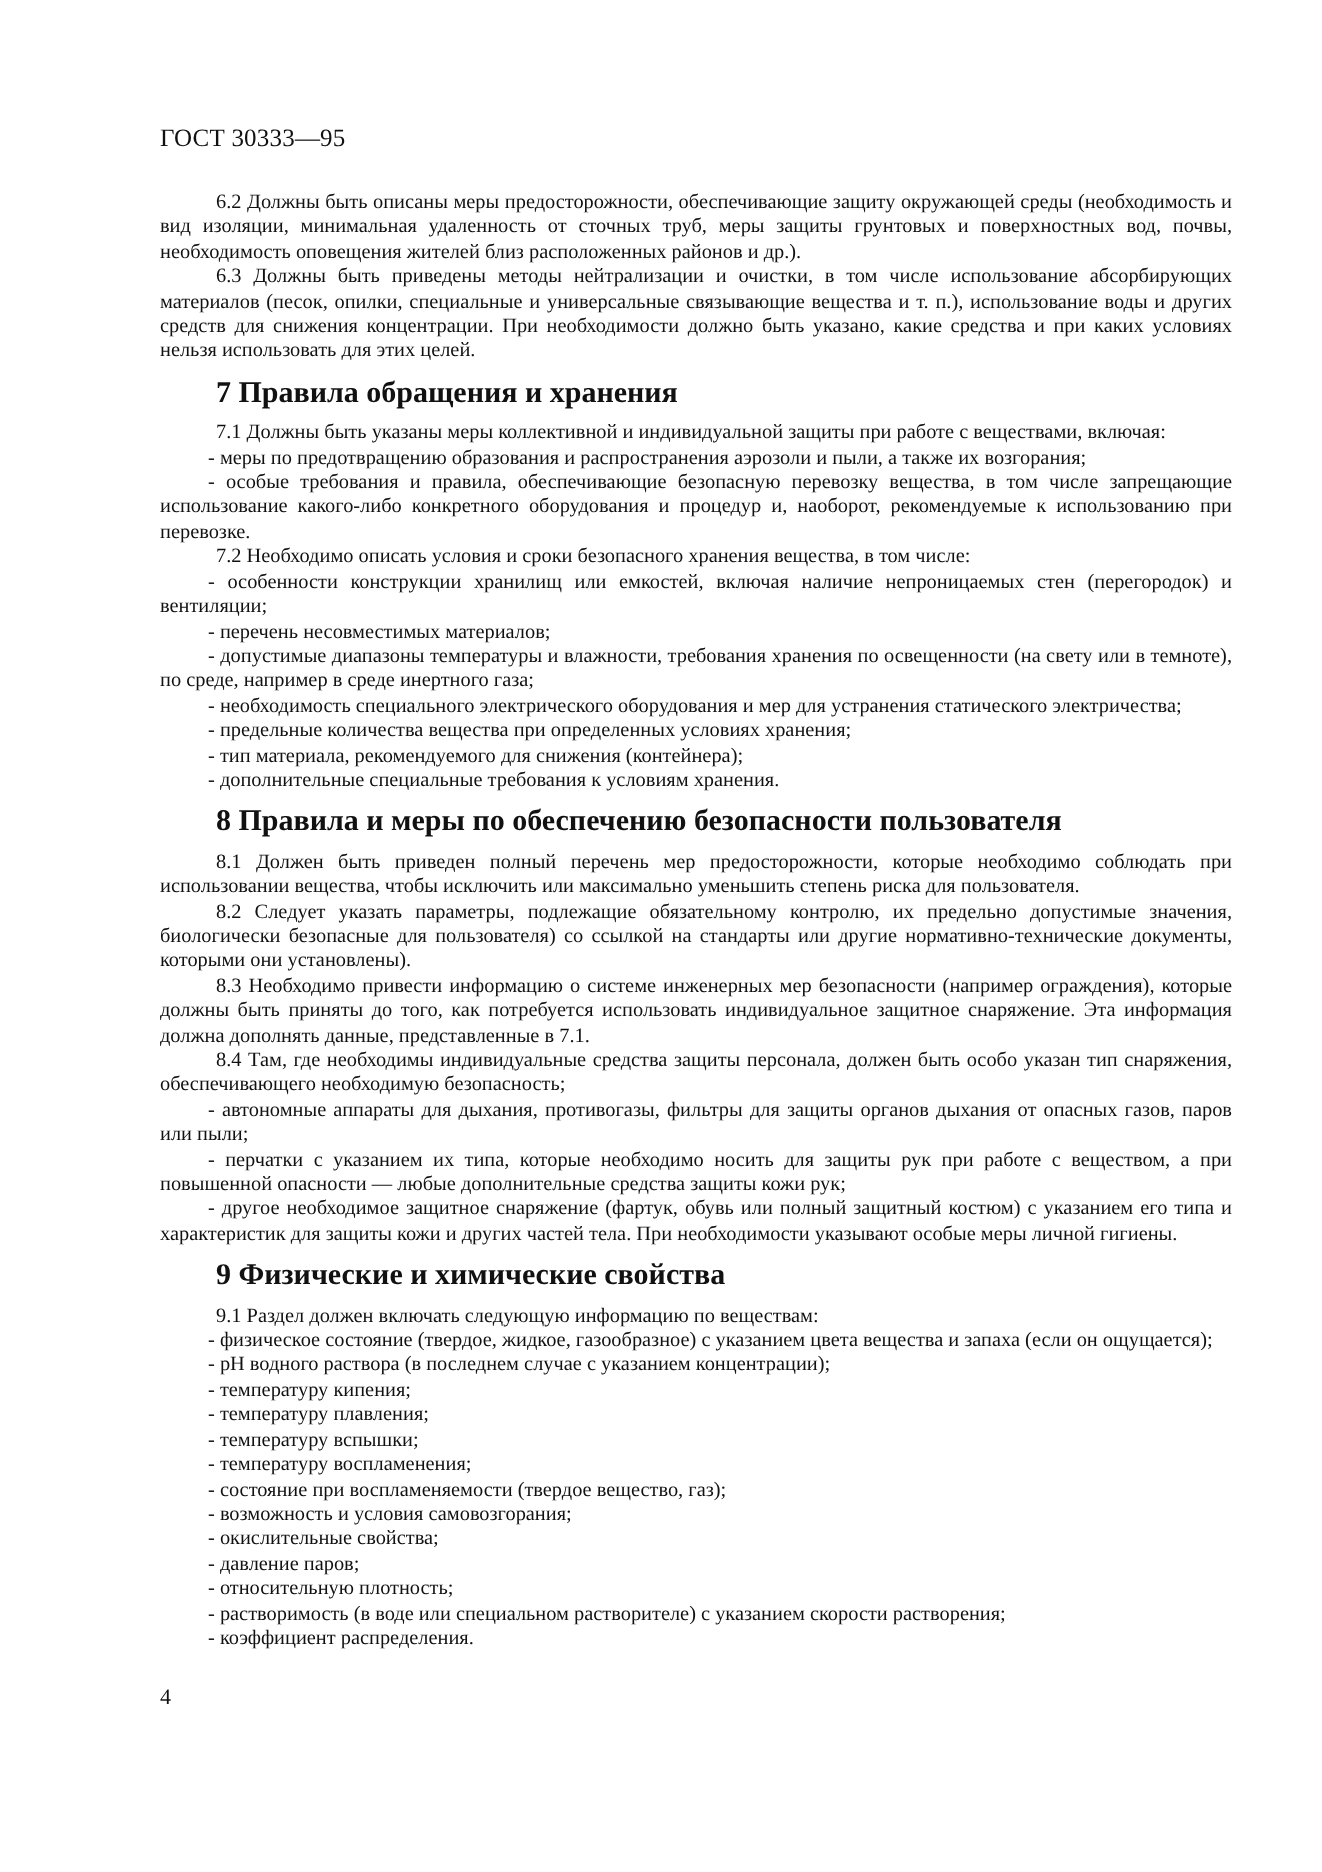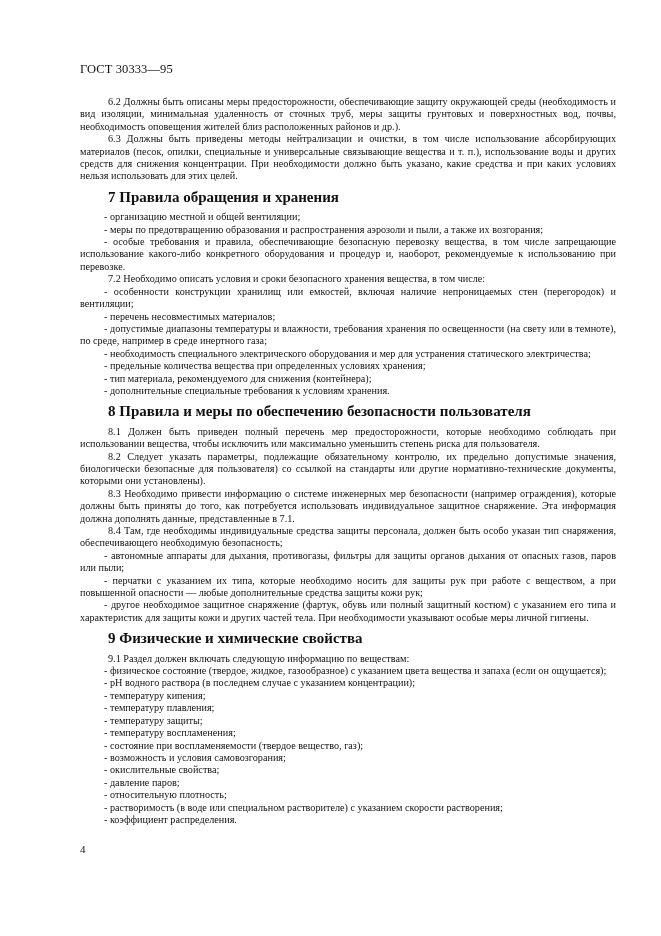--- a/index.html
+++ b/index.html
@@ -14,21 +14,21 @@
 </style>
 </head>
 <body>
 
 <div class="header">ГОСТ 30333—95</div>
 
 <div class="content">
   <p class="p">6.2 Должны быть описаны меры предосторожности, обеспечивающие защиту окружающей среды (необходимость и вид изоляции, минимальная удаленность от сточных труб, меры защиты грунтовых и поверхностных вод, почвы, необходимость оповещения жителей близ расположенных районов и др.).</p>
   <p class="p">6.3 Должны быть приведены методы нейтрализации и очистки, в том числе использование абсорбирующих материалов (песок, опилки, специальные и универсальные связывающие вещества и т. п.), использование воды и других средств для снижения концентрации. При необходимости должно быть указано, какие средства и при каких условиях нельзя использовать для этих целей.</p>
   <p class="h">7 Правила обращения и хранения</p>
-  <p class="li">- организацию местной и общей вентиляции;</p>
+  <p class="p">7.1 Должны быть указаны меры коллективной и индивидуальной защиты при работе с веществами, включая:</p>
   <p class="li">- меры по предотвращению образования и распространения аэрозоли и пыли, а также их возгорания;</p>
   <p class="li">- особые требования и правила, обеспечивающие безопасную перевозку вещества, в том числе запрещающие использование какого-либо конкретного оборудования и процедур и, наоборот, рекомендуемые к использованию при перевозке.</p>
   <p class="p">7.2 Необходимо описать условия и сроки безопасного хранения вещества, в том числе:</p>
   <p class="li">- особенности конструкции хранилищ или емкостей, включая наличие непроницаемых стен (перегородок) и вентиляции;</p>
   <p class="li">- перечень несовместимых материалов;</p>
   <p class="li">- допустимые диапазоны температуры и влажности, требования хранения по освещенности (на свету или в темноте), по среде, например в среде инертного газа;</p>
   <p class="li">- необходимость специального электрического оборудования и мер для устранения статического электричества;</p>
   <p class="li">- предельные количества вещества при определенных условиях хранения;</p>
   <p class="li">- тип материала, рекомендуемого для снижения (контейнера);</p>
   <p class="li">- дополнительные специальные требования к условиям хранения.</p>
@@ -39,21 +39,21 @@
   <p class="p">8.4 Там, где необходимы индивидуальные средства защиты персонала, должен быть особо указан тип снаряжения, обеспечивающего необходимую безопасность;</p>
   <p class="li">- автономные аппараты для дыхания, противогазы, фильтры для защиты органов дыхания от опасных газов, паров или пыли;</p>
   <p class="li">- перчатки с указанием их типа, которые необходимо носить для защиты рук при работе с веществом, а при повышенной опасности — любые дополнительные средства защиты кожи рук;</p>
   <p class="li">- другое необходимое защитное снаряжение (фартук, обувь или полный защитный костюм) с указанием его типа и характеристик для защиты кожи и других частей тела. При необходимости указывают особые меры личной гигиены.</p>
   <p class="h">9 Физические и химические свойства</p>
   <p class="p">9.1 Раздел должен включать следующую информацию по веществам:</p>
   <p class="li">- физическое состояние (твердое, жидкое, газообразное) с указанием цвета вещества и запаха (если он ощущается);</p>
   <p class="li">- pH водного раствора (в последнем случае с указанием концентрации);</p>
   <p class="li">- температуру кипения;</p>
   <p class="li">- температуру плавления;</p>
-  <p class="li">- температуру защиты;</p>
+  <p class="li">- температуру вспышки;</p>
   <p class="li">- температуру воспламенения;</p>
   <p class="li">- состояние при воспламеняемости (твердое вещество, газ);</p>
   <p class="li">- возможность и условия самовозгорания;</p>
   <p class="li">- окислительные свойства;</p>
   <p class="li">- давление паров;</p>
   <p class="li">- относительную плотность;</p>
   <p class="li">- растворимость (в воде или специальном растворителе) с указанием скорости растворения;</p>
   <p class="li">- коэффициент распределения.</p>
 </div>
 

